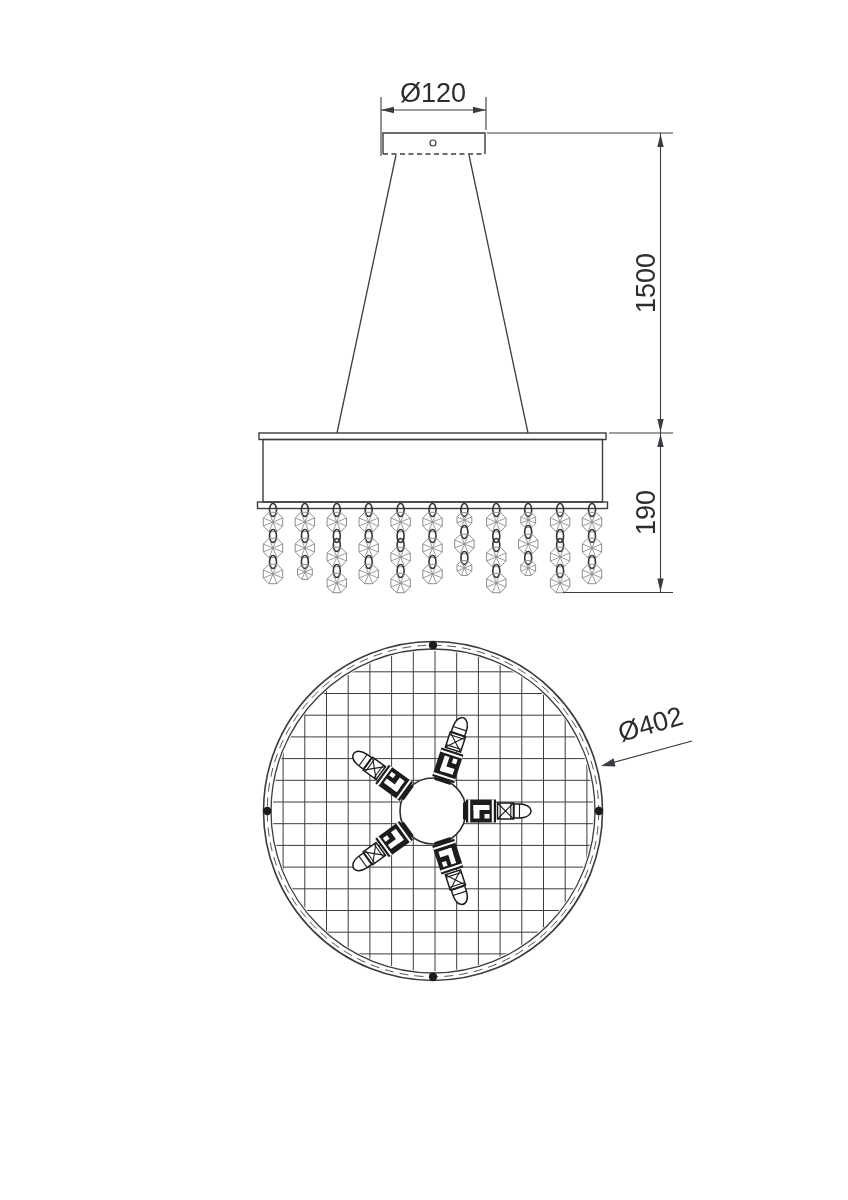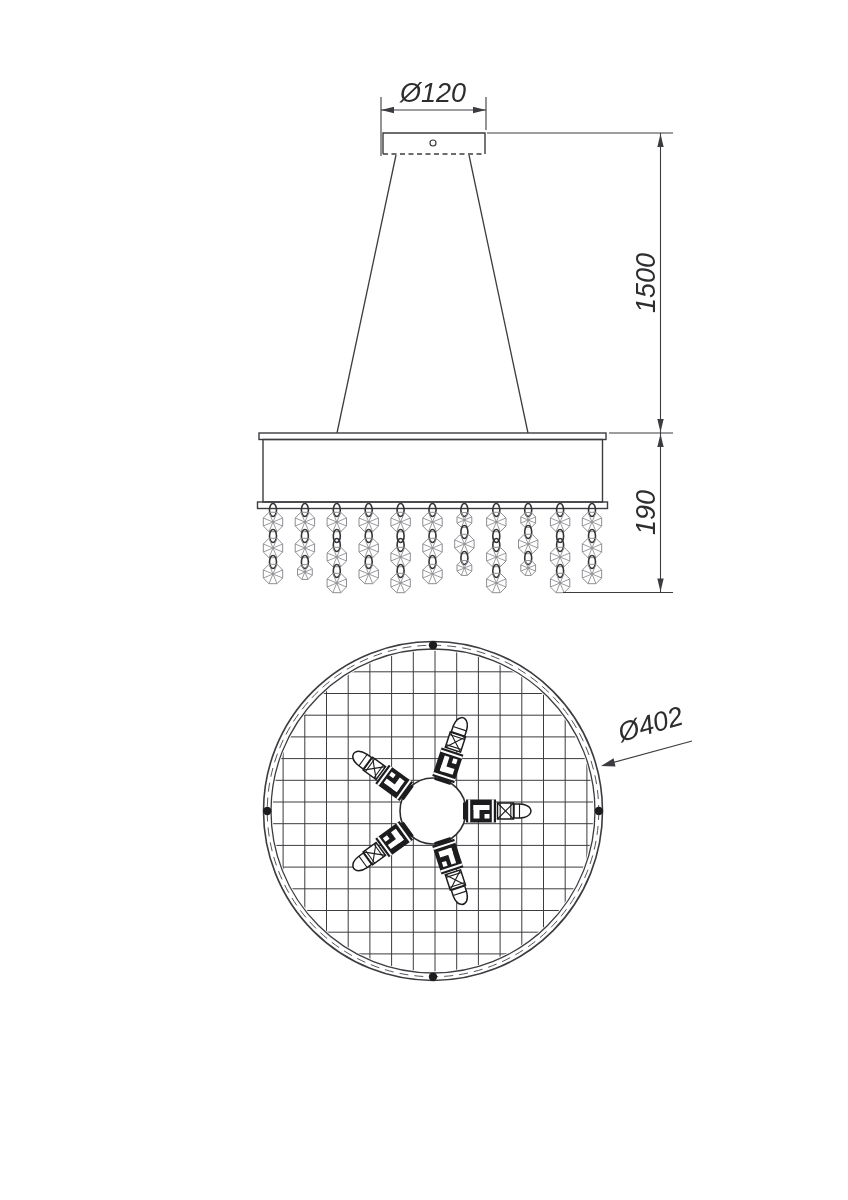--- a/index.html
+++ b/index.html
@@ -1,17 +1,17 @@
 <!DOCTYPE html>
 <html><head>
 <meta charset="utf-8">
 <style>
   html,body{margin:0;padding:0;background:#ffffff;}
   .canvas{position:relative;width:848px;height:1200px;background:#ffffff;overflow:hidden;
-          font-family:"Liberation Sans", sans-serif;font-style:italic;}
+          font-family:"Liberation Sans", sans-serif;}
   svg{display:block;}
   text.dim{font-family:"Liberation Sans", sans-serif;font-size:27px;fill:#2d2d30;}
 </style>
 </head>
 <body>
 
 <div class="canvas">
 <svg width="848" height="1200" viewBox="0 0 848 1200">
   <defs>
     <clipPath id="gridClip">

